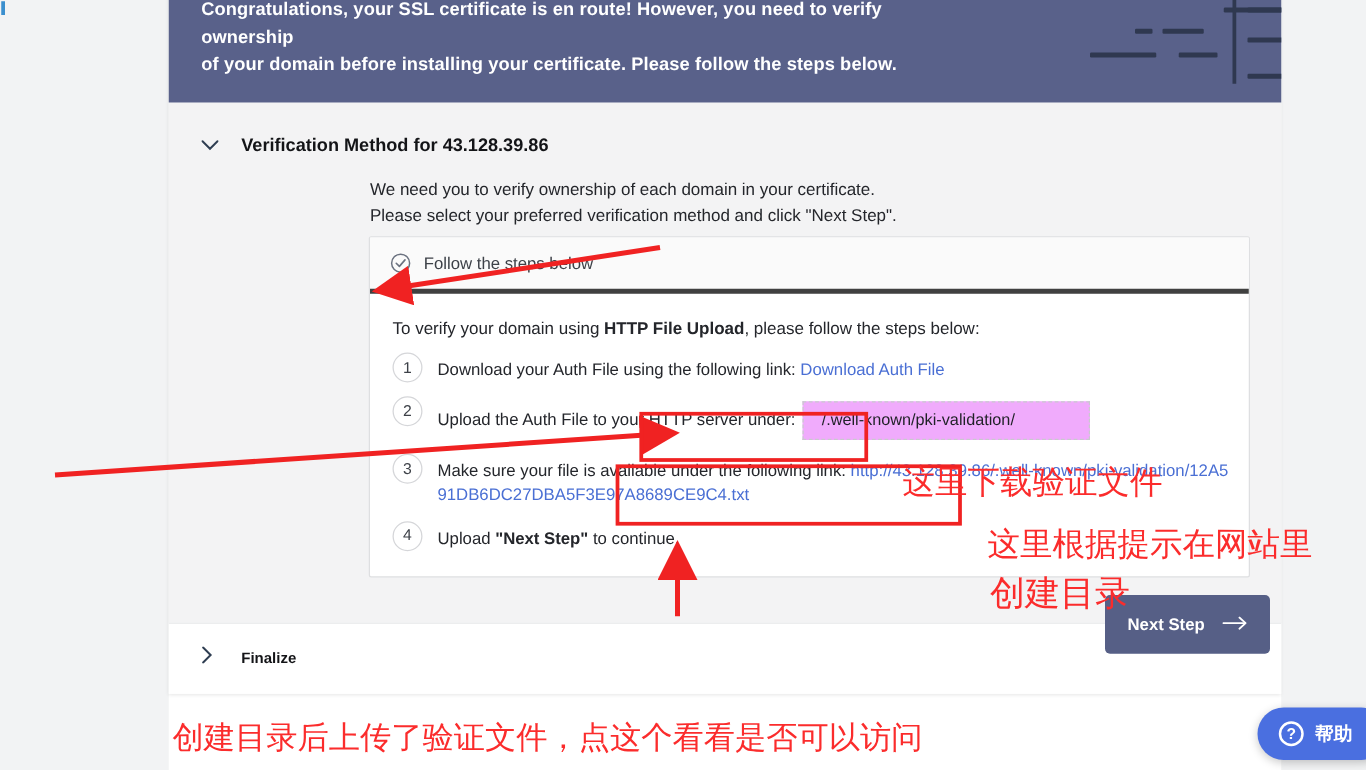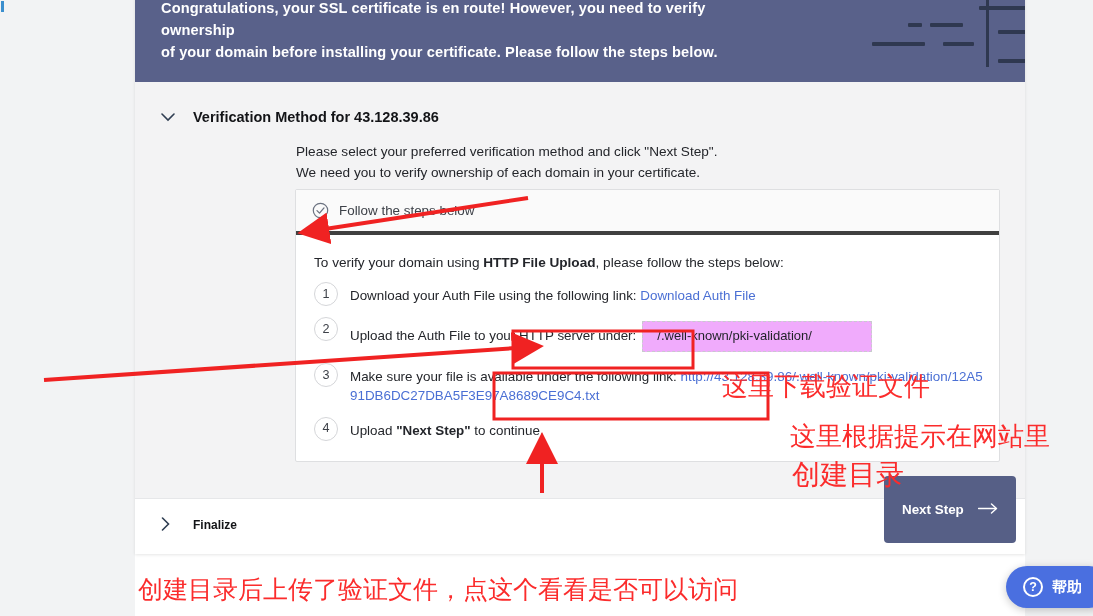--- a/index.html
+++ b/index.html
@@ -226,21 +226,21 @@
   
   .next-step {
     position: absolute;
     left: 884px; top: 476px;
     background: #565f86;
     color: #ffffff;
     border: none;
     border-radius: 4px;
     font-size: 13.4px;
     font-weight: bold;
-    padding: 26px 18px;
+    padding: 16px 18px;
     display: flex;
     align-items: center;
     gap: 14px;
     cursor: pointer;
     font-family: inherit;
   }
 
   
   .finalize-bar {
     background: #ffffff;
@@ -344,22 +344,22 @@
       <div class="section-head">
         <span class="chev">
           <svg width="14" height="9" viewBox="0 0 14 9" fill="none" aria-hidden="true">
             <path d="M1 1 L7 7 L13 1" stroke="#2f3e52" stroke-width="1.6" fill="none" stroke-linecap="round"></path>
           </svg>
         </span>
         <span class="section-title">Verification Method for 43.128.39.86</span>
       </div>
 
       <div class="intro">
+        <div>We need you to verify ownership of each domain in your certificate.</div>
         <div>Please select your preferred verification method and click "Next Step".</div>
-        <div>We need you to verify ownership of each domain in your certificate.</div>
       </div>
 
 
       <div class="steps-panel">
         <div class="steps-header">
           <span class="check-icon">
             <svg width="17" height="17" viewBox="0 0 17 17" fill="none" aria-hidden="true">
               <circle cx="8.5" cy="8.5" r="7.2" stroke="#6b7280" stroke-width="1.2"></circle>
               <path d="M5 8.6 L7.5 11.1 L12 5.9" stroke="#6b7280" stroke-width="1.3" fill="none" stroke-linecap="round" stroke-linejoin="round"></path>
             </svg>

